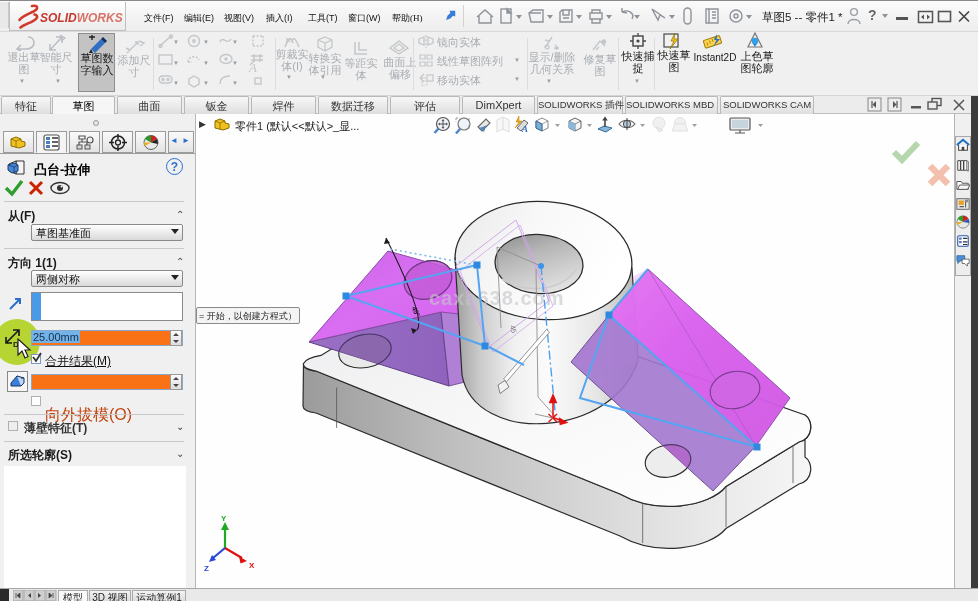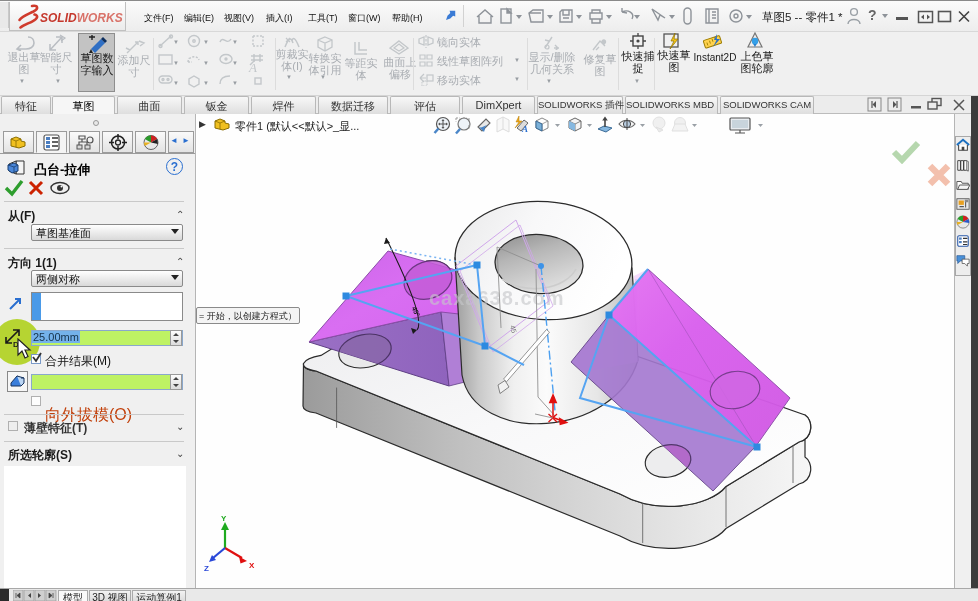--- a/index.html
+++ b/index.html
@@ -30,21 +30,21 @@
 
 #leftpanel { position:absolute; left:0; top:114px; width:196px; height:474px; background:#f0f0f0; border-right:1px solid #b5b5b5;}
 .pmtab { position:absolute; top:17px; height:22px; width:31px; background:linear-gradient(#fafafa,#e3e3e3); border:1px solid #9b9b9b; }
 .pmtab.active { background:#f4f4f4; border-bottom:1px solid #f4f4f4; }
 .sect { position:absolute; left:0; width:186px; font-size:12px; font-weight:bold; color:#1a1a1a; }
 .chev { position:absolute; color:#444; font-size:10px; }
 .dropdown { position:absolute; left:31px; width:152px; height:17px; background:linear-gradient(#ffffff,#d9d9d9);
   border:1px solid #8a8a8a; border-radius:2px; font-size:11px; color:#111; padding:1px 4px; }
 .dropdown .arr { position:absolute; right:3px; top:4px; width:0; height:0; border-left:4px solid transparent; border-right:4px solid transparent; border-top:5px solid #222; }
 .divider { position:absolute; left:4px; width:180px; height:1px; background:#c9c9c9; }
-.spin { position:absolute; left:31px; width:152px; height:16px; background:#bef264; border:1px solid #8aa8cc; font-size:11px; }
+.spin { position:absolute; left:31px; width:152px; height:16px; background:#f97316; border:1px solid #8aa8cc; font-size:11px; }
 .spinner { position:absolute; width:12px; height:16px; border:1px solid #9a9a9a; background:linear-gradient(#fdfdfd,#dcdcdc); }
 
 
 #viewport { position:absolute; left:197px; top:114px; width:757px; height:474px; background:#fefefe; }
 
 
 #taskpane { position:absolute; left:954px; top:114px; width:17px; height:474px; background:#f0f0f0; border-left:1px solid #b5b5b5; }
 #darkedge { position:absolute; left:971px; top:96px; width:7px; height:505px; background:#3c3c3c; }
 
 
@@ -63,21 +63,21 @@
       </svg>
       <div class="sw"><span style="font-weight:bold;color:#c5372c;">SOLID</span><span style="color:#d9736a;font-weight:bold;">WORKS</span></div>
     </div>
     <div class="menus">
       <span style="left:144px;">文件(F)</span>
         <span style="left:184px;">编辑(E)</span>
         <span style="left:224px;">视图(V)</span>
         <span style="left:266px;">插入(I)</span>
         <span style="left:308px;">工具(T)</span>
         <span style="left:348px;">窗口(W)</span>
-        <span style="left:392px;">帮助(H)</span>
+        <span style="left:392px;font-family:Liberation Serif, serif;">帮助(H)</span>
     </div>
     <svg width="14" height="16" style="position:absolute;left:444px;top:7px;" viewBox="0 0 14 16">
       <path d="M7 1 L11 5 L9 6 L9 10 L7 14 L5 10 L5 6 L3 5 Z" fill="#3a7bd5" transform="rotate(45 7 7)"></path>
     </svg>
     <div style="position:absolute;left:463px;top:4px;width:1px;height:22px;background:#d2d2d2;"></div>
     <svg width="500" height="24" style="position:absolute;left:474px;top:4px;" viewBox="0 0 500 24">
       <g stroke="#8e9399" stroke-width="1.4" fill="none">
         <path d="M3 12 L11 5 L19 12 M5 11 L5 18 L17 18 L17 11"></path>
         <rect x="27" y="4" width="10" height="14"></rect>
           <path d="M33 4 L37 8 L33 8 Z" fill="#8e9399"></path>
@@ -376,21 +376,21 @@
       <path d="M2 1 L2 17 L6 13 L9 20 L12 18.5 L9 12 L14 12 Z" fill="#fff" stroke="#222" stroke-width="1.2"></path>
     </svg>
     <div class="spin" style="top:216px;"><span style="background:#74b2ea;color:#15324a;padding:0 1px;">25.00mm</span></div>
     <div class="spinner" style="left:170px;top:216px;"><svg width="10" height="14" viewBox="0 0 10 14">
           <path d="M5 2 L8 5 L2 5 Z M5 12 L8 9 L2 9 Z" fill="#444"></path>
         </svg></div>
     <div style="position:absolute;left:31px;top:240px;width:10px;height:10px;background:#fff;border:1px solid #7a9ac8;"></div>
     <svg width="12" height="11" style="position:absolute;left:31px;top:238px;" viewBox="0 0 12 11">
         <path d="M2 5 L5 9 L10 1" fill="none" stroke="#333" stroke-width="1.8"></path>
       </svg>
-    <div style="position:absolute;left:45px;top:239px;font-size:12px;color:#111;">合并结果(M)</div>
+    <div style="position:absolute;left:45px;top:239px;font-size:12px;color:#111;text-decoration:underline;">合并结果(M)</div>
     <div style="position:absolute;left:7px;top:257px;width:21px;height:21px;background:#f6f6f6;border:1px solid #888;"></div>
     <svg width="17" height="15" style="position:absolute;left:9px;top:260px;" viewBox="0 0 17 15">
       <path d="M2 9 L8 2 L12 4 L12 12 L2 12 Z" fill="#3a7edb" stroke="#16335e" stroke-width="1"></path>
       <path d="M8 2 L15 4 L15 9 L12 12 M12 4 L15 4" fill="#bcd6f4" stroke="#16335e" stroke-width="1"></path>
     </svg>
     <div class="spin" style="top:260px;"></div>
     <div class="spinner" style="left:170px;top:260px;"><svg width="10" height="14" viewBox="0 0 10 14">
           <path d="M5 2 L8 5 L2 5 Z M5 12 L8 9 L2 9 Z" fill="#444"></path>
         </svg></div>
     <div style="position:absolute;left:31px;top:282px;width:10px;height:10px;background:#fdfdfd;border:1px solid #b0b0b0;"></div>

